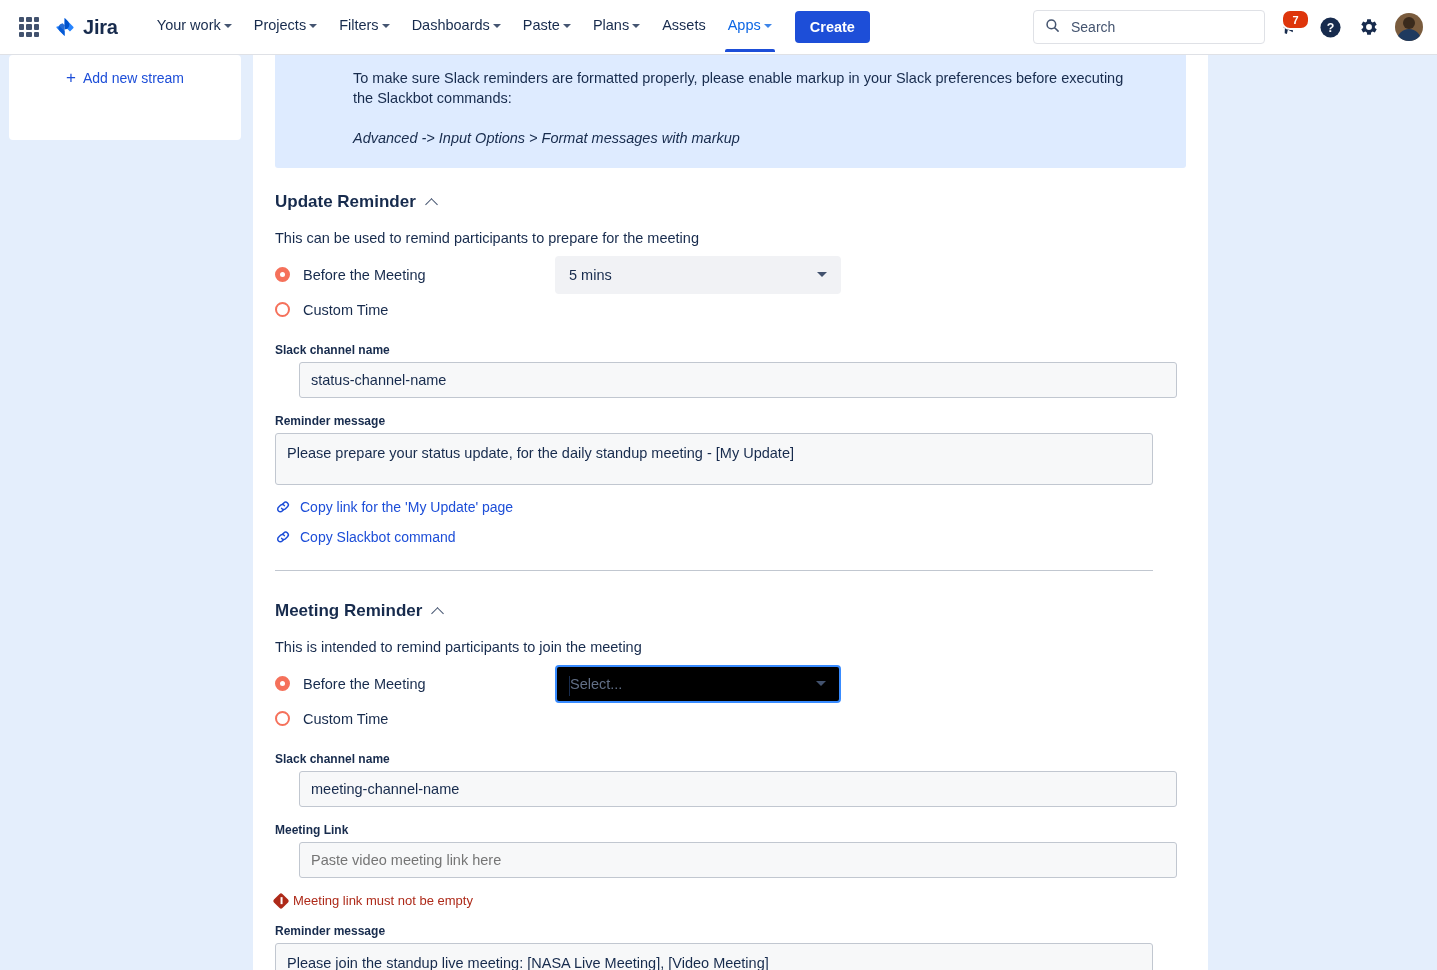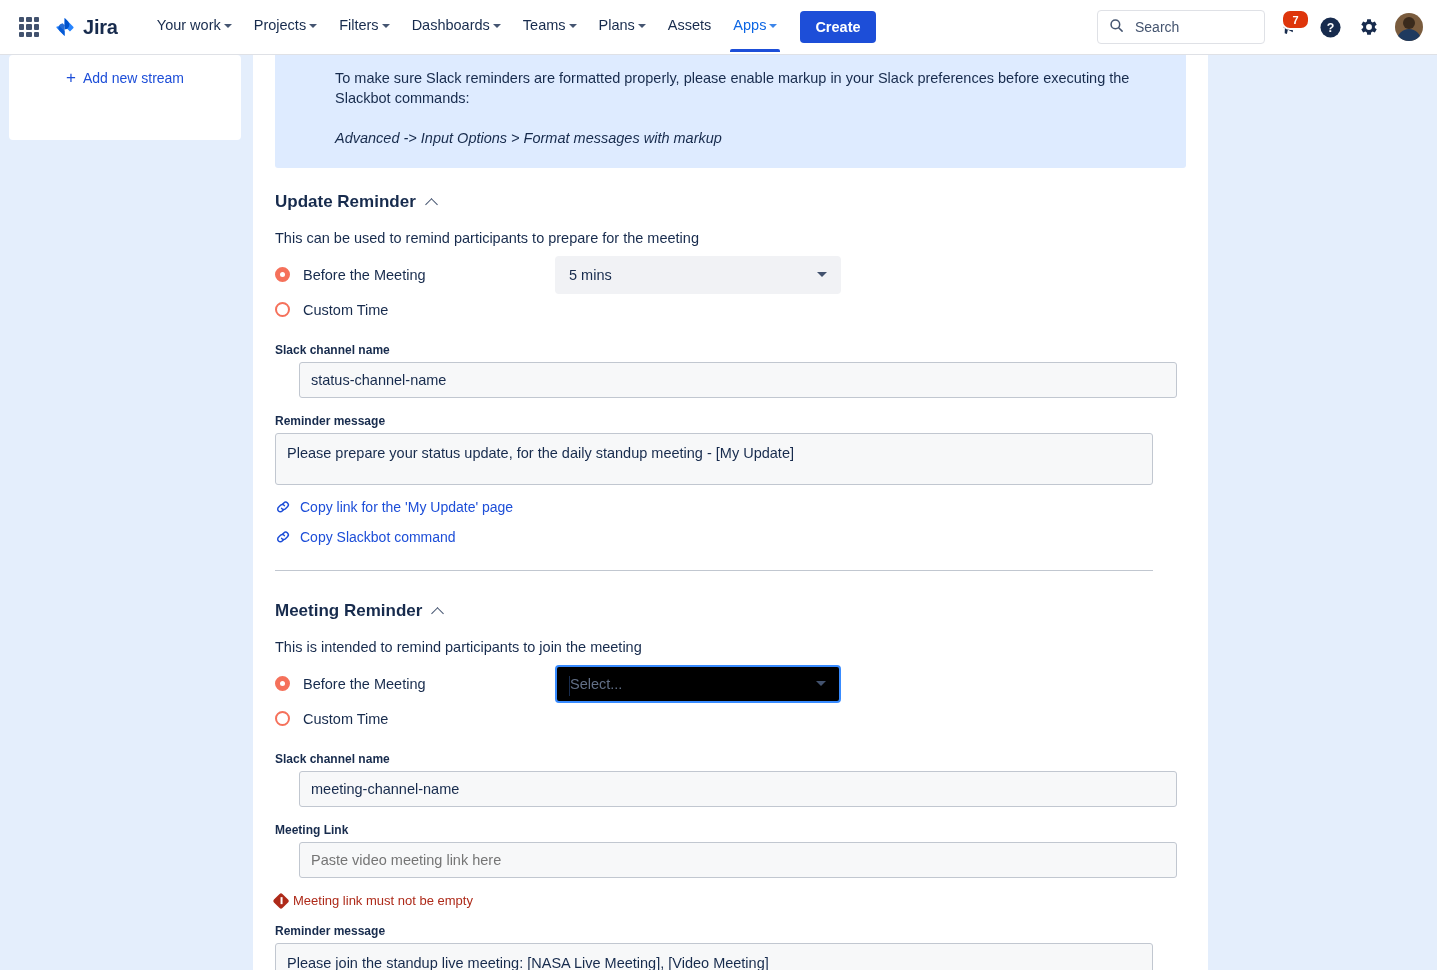--- a/index.html
+++ b/index.html
@@ -47,21 +47,21 @@
            opacity:.8; margin-top:2px;}
 
   .createbtn {
     margin-left:12px; background:#1D4ED8; color:#fff; border:0;
     font-family:inherit; font-size:14.5px; font-weight:600;
     padding:8px 15px; border-radius:4px; cursor:pointer;
   }
 
   .navright { margin-left:auto; display:flex; align-items:center; gap:13px; }
   .searchbox {
-    width:168px; height:34px; border:1px solid #DFE1E6; border-radius:4px;
+    width:232px; height:34px; border:1px solid #DFE1E6; border-radius:4px;
     display:flex; align-items:center; gap:9px; padding:0 11px;
     background:#fff;
   }
   .searchbox input {
     border:0; outline:0; font-family:inherit; font-size:14px; color:#172B4D;
     width:100%; background:transparent;
   }
   .searchbox input::placeholder { color:#44546F; }
 
   .iconbtn { position:relative; width:26px; height:26px; display:flex;
@@ -105,21 +105,21 @@
   #rightgutter {
     position:absolute; top:55px; left:1208px; right:0; bottom:0;
     background:#E4EEFC;
   }
 
   .inner { padding:0 22px 0 22px; }
 
   
   .banner {
     background:#DEEBFF; border-radius:3px;
-    margin:-5px 0 0 0; padding:18px 54px 20px 60px;
+    margin:-5px 0 0 0; padding:18px 54px 20px 78px;
     font-size:14.5px; line-height:20px; color:#172B4D;
   }
   .banner .para2 { margin-top:20px; font-style:italic; }
 
   
   .section { padding-top:24px; }
   .sectionhead {
     display:flex; align-items:center; gap:11px;
     font-size:17px; font-weight:700; color:#172B4D; margin-bottom:18px;
   }
@@ -234,21 +234,21 @@
     </div>
     <div class="navitem">
       <span>Filters</span>
       <span class="caret"></span>
     </div>
     <div class="navitem">
       <span>Dashboards</span>
       <span class="caret"></span>
     </div>
     <div class="navitem">
-      <span>Teams</span>
+      <span>Paste</span>
       <span class="caret"></span>
     </div>
     <div class="navitem">
       <span>Plans</span>
       <span class="caret"></span>
     </div>
     <div class="navitem">
       <span>Assets</span>
     </div>
     <div class="navitem active">

